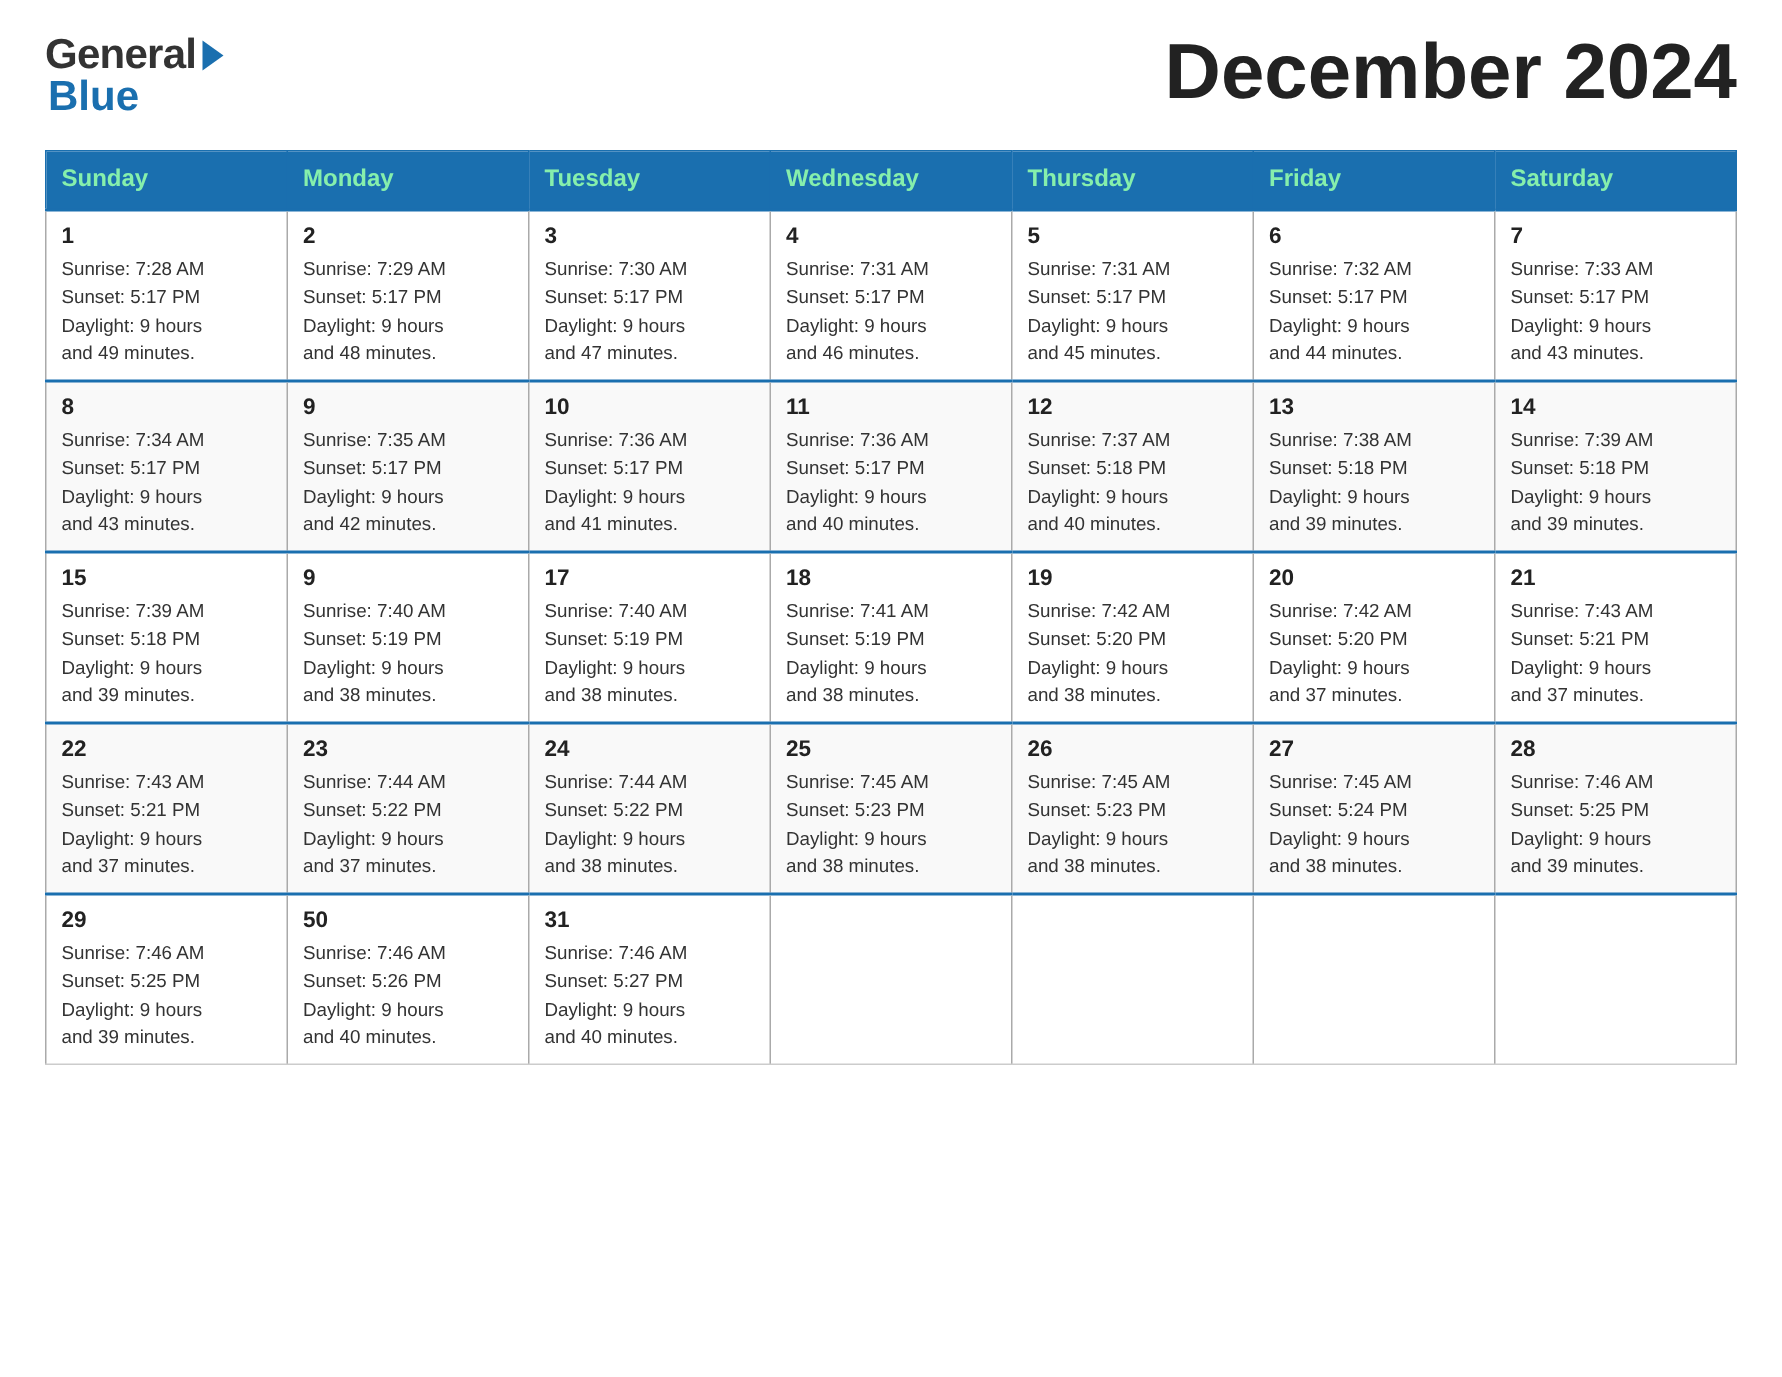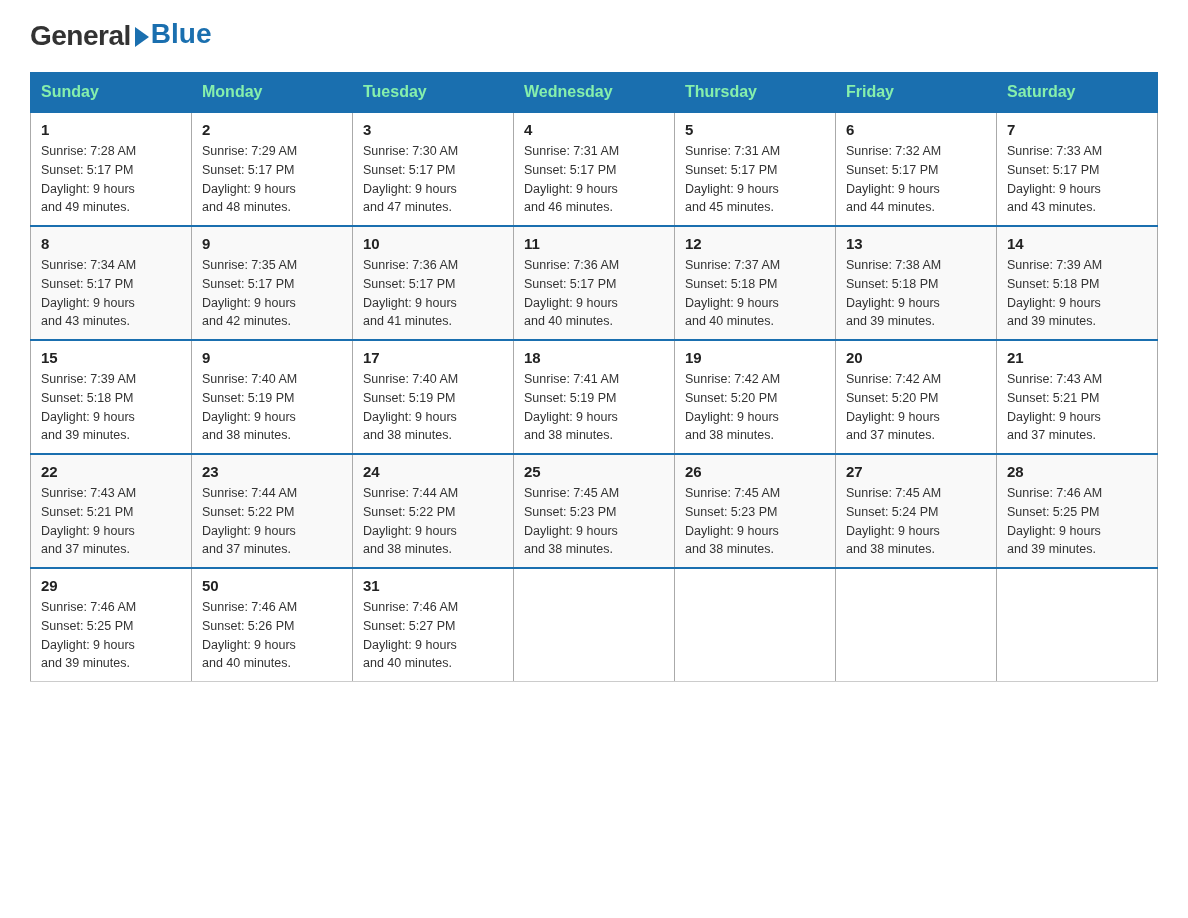--- a/index.html
+++ b/index.html
@@ -11,22 +11,22 @@
       min-height: 918px;
     }
     .header {
       display: flex;
       justify-content: space-between;
       align-items: flex-start;
       margin-bottom: 20px;
     }
     .logo {
       display: flex;
-      flex-direction: row;
-      align-items: center;
+      flex-direction: column;
+      align-items: flex-start;
     }
     .logo-top {
       display: flex;
       align-items: center;
     }
     .logo-general {
       font-size: 28px;
       font-weight: bold;
       color: #333;
       letter-spacing: -0.5px;
@@ -117,20 +117,21 @@
 
 <div class="header">
   <div class="logo">
     <div class="logo-top">
       <span class="logo-general">General</span>
       <div class="logo-arrow"></div>
     </div>
     <div class="logo-blue">Blue</div>
   </div>
   <div class="title-block">
+    <div class="month-title">December 2024</div>
   </div>
 </div>
 
 <table>
   <thead>
     <tr>
       <th>Sunday</th>
       <th>Monday</th>
       <th>Tuesday</th>
       <th>Wednesday</th>

